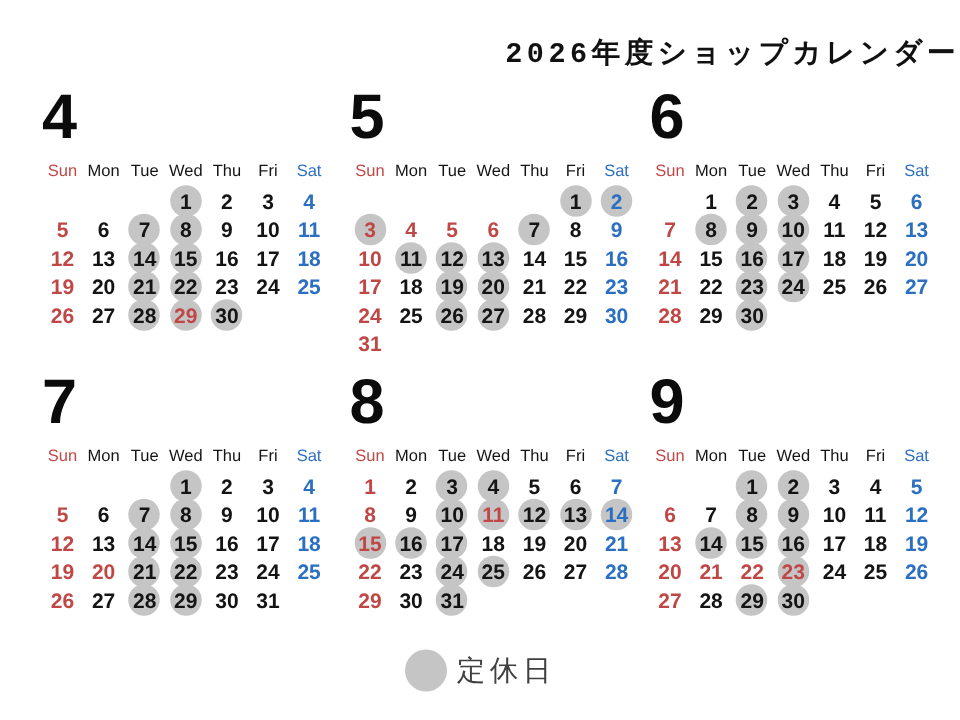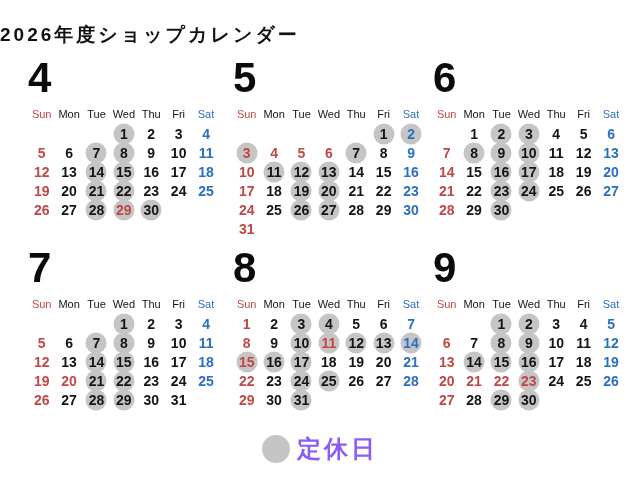--- a/index.html
+++ b/index.html
@@ -3,22 +3,23 @@
 <meta charset="utf-8">
 <style>
   html,body{margin:0;padding:0;background:#fff;}
   .page{
     position:relative;width:640px;height:480px;background:#ffffff;
     font-family:"Liberation Sans", sans-serif;overflow:hidden;
     --red:#bf4745;--blue:#2b6fc2;--black:#141414;--circle:#c5c5c5;
   }
   .title{
     position:absolute;top:22px;left:0;width:100%;margin:0;
-    text-align:left;font-size:19px;font-weight:bold;color:#111;
+    text-align:right;font-size:19px;font-weight:bold;color:#111;
     letter-spacing:3px;
+    font-family:Liberation Mono, monospace;
   }
   .months{position:absolute;left:28px;top:56px;width:600px;height:360px;}
   .month{position:absolute;width:192px;}
   .mnum{
     height:50px;font-size:42px;line-height:44px;font-weight:bold;
     color:#0b0b0b;letter-spacing:0;
   }
   .week{display:flex;height:19px;}
   .dow-row{height:16px;margin-bottom:2px;}
   .dow{
@@ -37,21 +38,21 @@
   .day.closed::before{
     content:"";position:absolute;left:50%;top:50%;width:21px;height:21px;
     border-radius:50%;background:var(--circle);transform:translate(-50%,-50%);
   }
   .day span{position:relative;z-index:1;}
   .legend{
     position:absolute;top:433px;left:0;width:100%;
     display:flex;justify-content:center;align-items:center;gap:7px;
   }
   .legend-circle{width:28px;height:28px;border-radius:50%;background:var(--circle);}
-  .legend-label{font-size:24px;font-weight:bold;color:#8b5cf6;letter-spacing:3px;}
+  .legend-label{font-size:19px;font-weight:normal;color:#404040;letter-spacing:3px;}
 </style>
 </head>
 <body>
 
 <div class="page" style="--red: #bf4745; --blue: #2b6fc2; --black: #141414; --circle: #c5c5c5;">
   <h1 class="title">2026年度ショップカレンダー</h1>
   <div class="months">
       <div class="month" style="left: 0px; top: 0px;">
         <div class="mnum">4</div>
         <div class="week dow-row">

